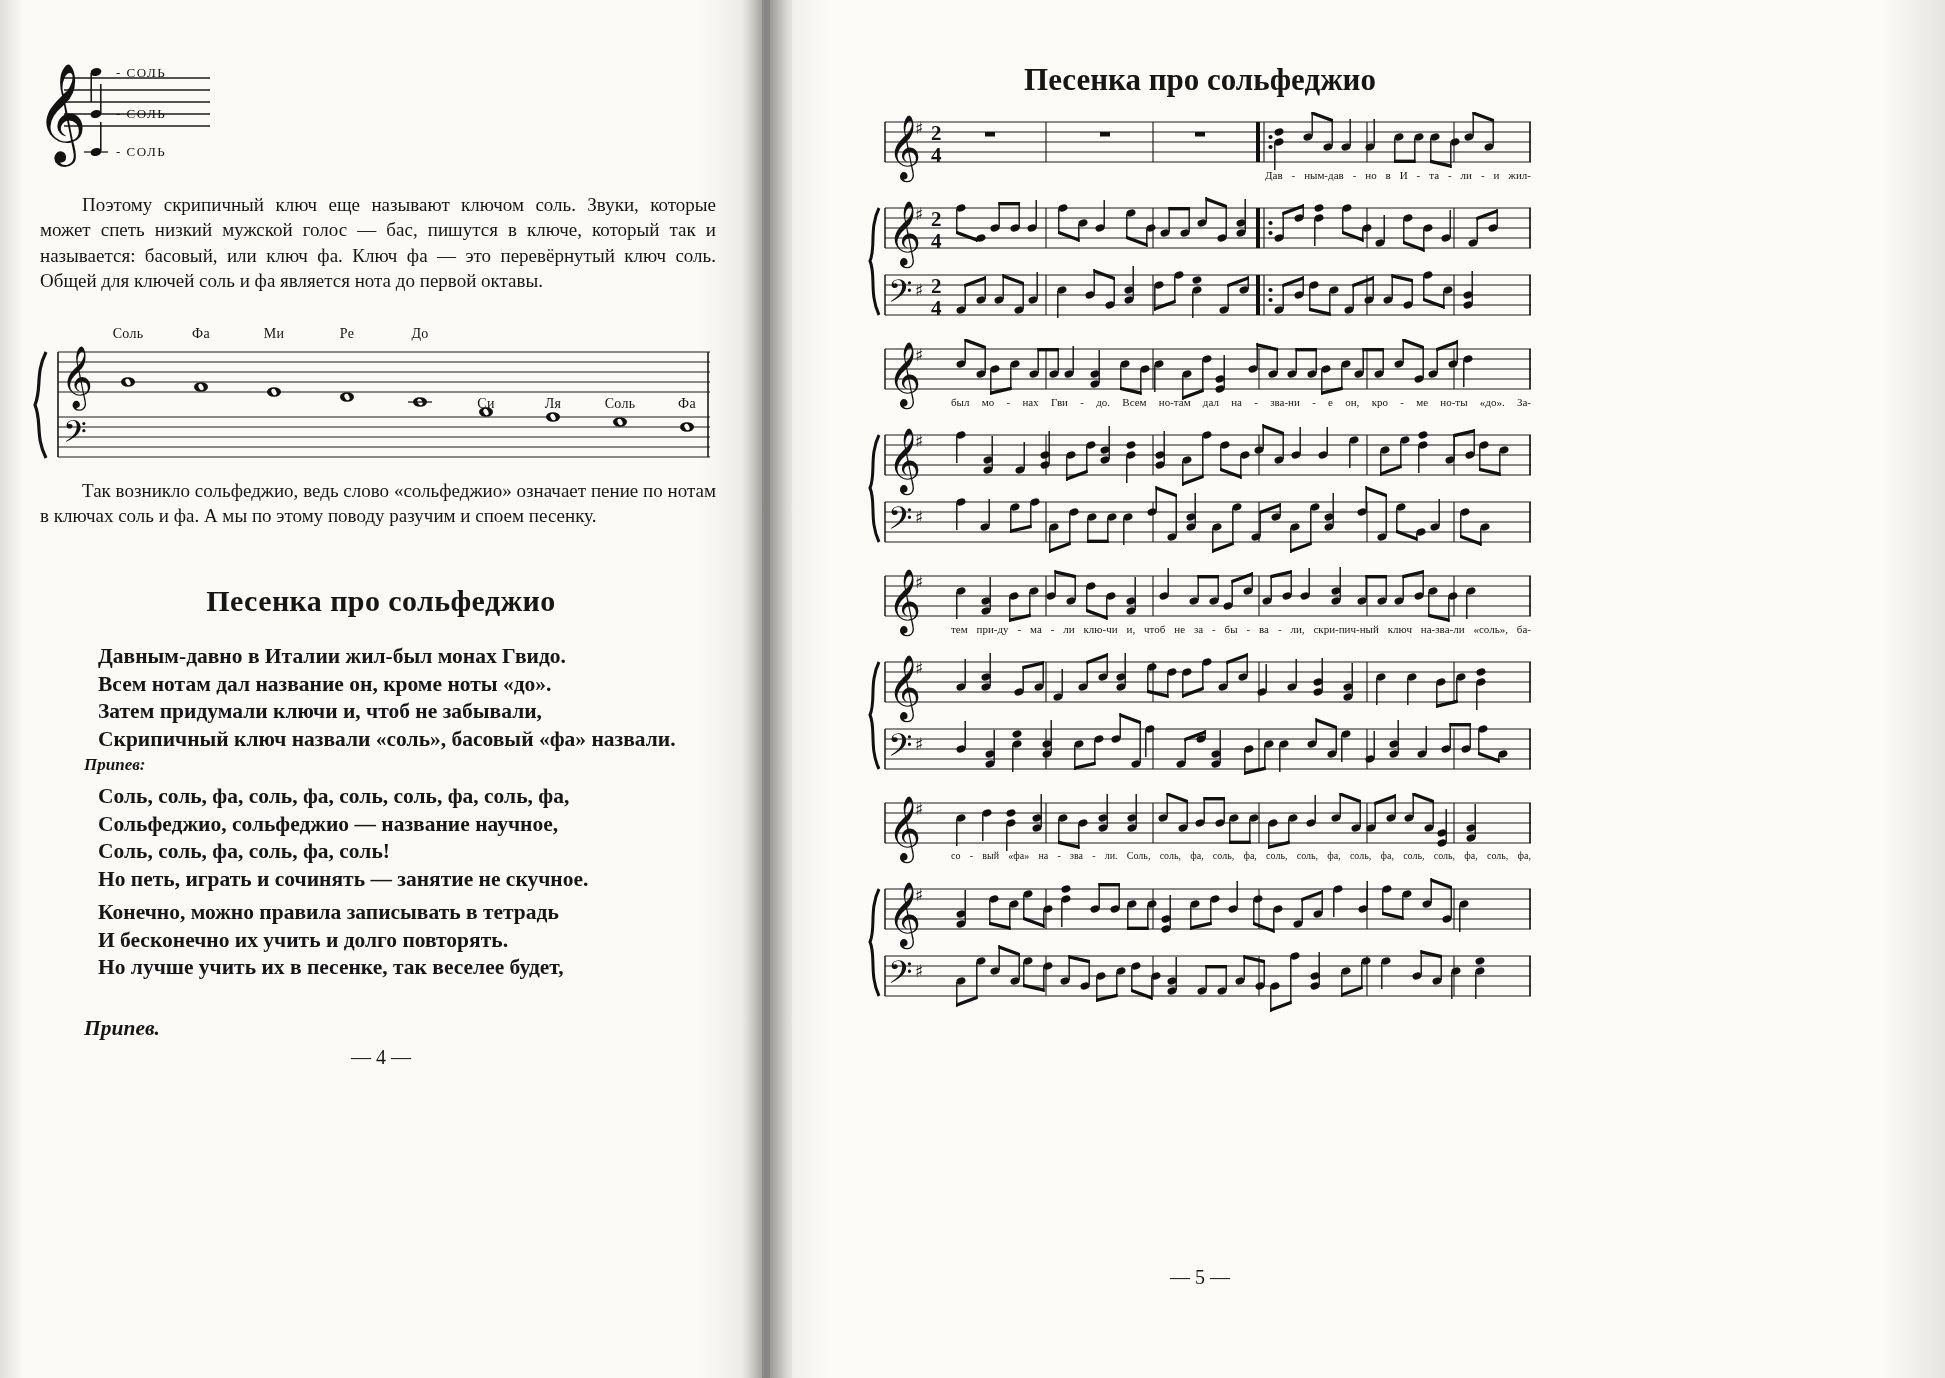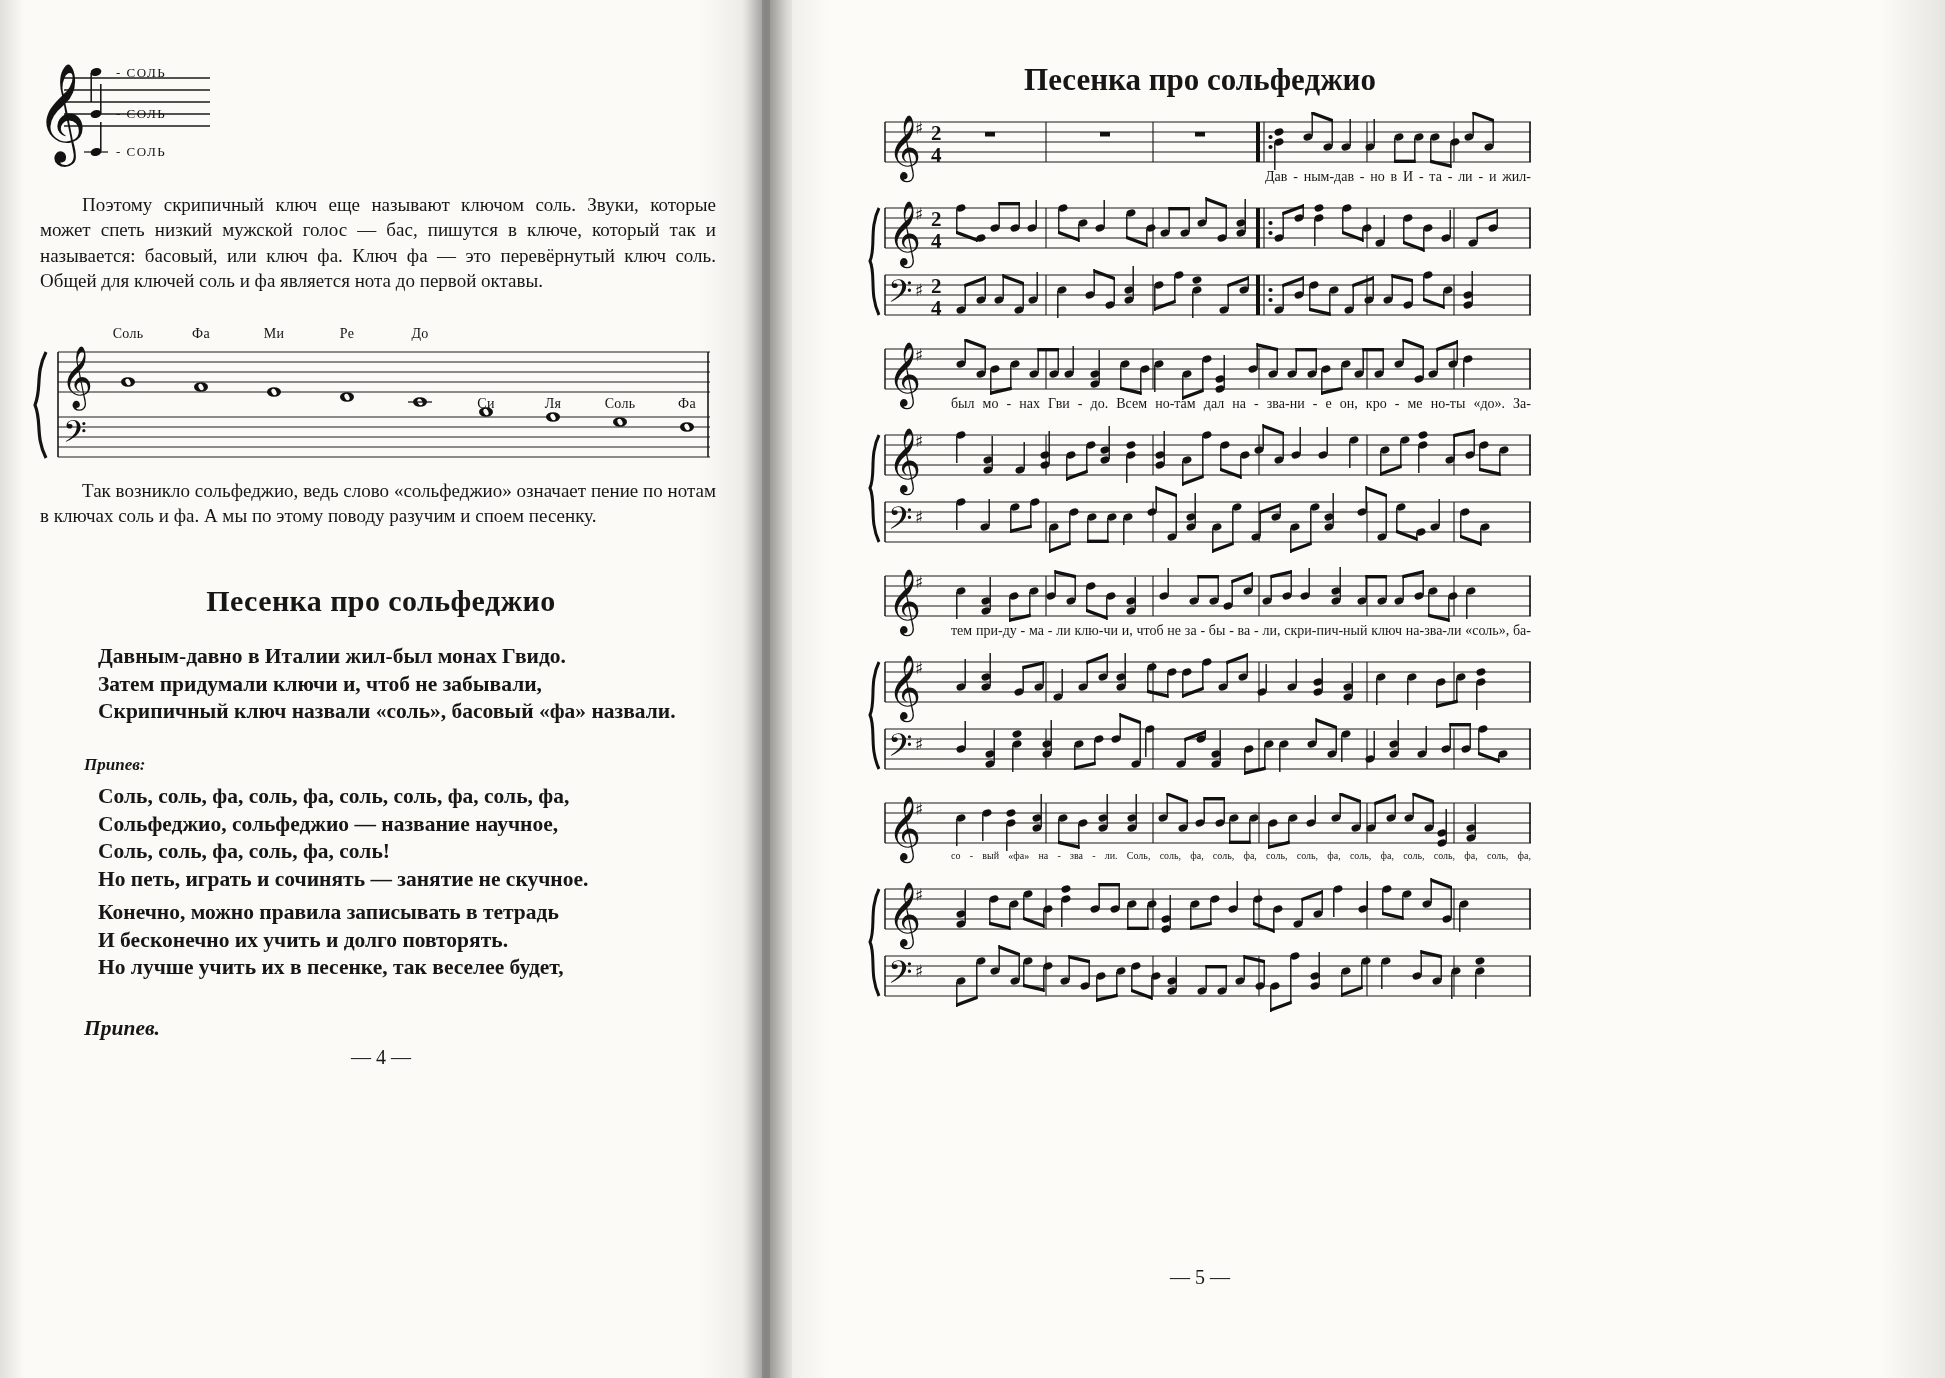--- a/index.html
+++ b/index.html
@@ -28,21 +28,21 @@
   .pagenum{position:absolute;text-align:center;font-size:20px}
   #pagenum-left{top:1046px;left:0;width:762px}
   #pagenum-right{top:1266px;left:95px;width:670px}
 
   
   .right-title{position:absolute;top:62px;left:95px;width:670px;text-align:center;font-size:31px;font-weight:bold}
   .systems{position:absolute;left:95px;top:112px;width:670px;height:912px}
   .system{position:absolute;left:0;width:670px;height:222px}
   #sys0{top:0}#sys1{top:227px}#sys2{top:454px}#sys3{top:681px}
   .music{position:absolute;left:0;top:0}
-  .lyric{position:absolute;top:57px;left:86px;right:4px;font-size:14px;line-height:1.1;
+  .lyric{position:absolute;top:57px;left:86px;right:4px;font-size:11px;line-height:1.1;
          text-align:justify;text-align-last:justify}
   #sys0 .lyric{left:400px}
   #sys3 .lyric{font-size:10px}
 
   svg text{font-family:"Liberation Serif",serif;fill:#141414}
   .mus{font-family:"DejaVu Sans",sans-serif;fill:#121212}
   .ts{font-size:21px;font-weight:bold}
   .figlbl{font-size:13px;letter-spacing:1.5px}
   .sclbl{font-size:14px;letter-spacing:.3px}
 </style>
@@ -132,20 +132,21 @@
         </g>
       <line x1="380" y1="80" x2="404" y2="80" stroke="#1b1b1b" stroke-width="1.3"></line>
     </svg>
 
     <p class="para" id="para2">Так возникло сольфеджио, ведь слово «сольфеджио» означает пение по нотам в ключах соль и фа. А мы по этому поводу разучим и споем песенку.</p>
 
     <h1 class="song-title">Песенка про сольфеджио</h1>
 
     <div class="verse" id="verse1">
       <div>Давным-давно в Италии жил-был монах Гвидо.</div>
+      <div>Всем нотам дал название он, кроме ноты «до».</div>
       <div>Затем придумали ключи и, чтоб не забывали,</div>
       <div>Скрипичный ключ назвали «соль», басовый «фа» назвали.</div>
     </div>
 
     <div class="chorus-label">Припев:</div>
 
     <div class="verse" id="chorus">
       <div>Соль, соль, фа, соль, фа, соль, соль, фа, соль,  фа,</div>
       <div>Сольфеджио, сольфеджио — название научное,</div>
       <div>Соль, соль, фа, соль, фа, соль!</div>

